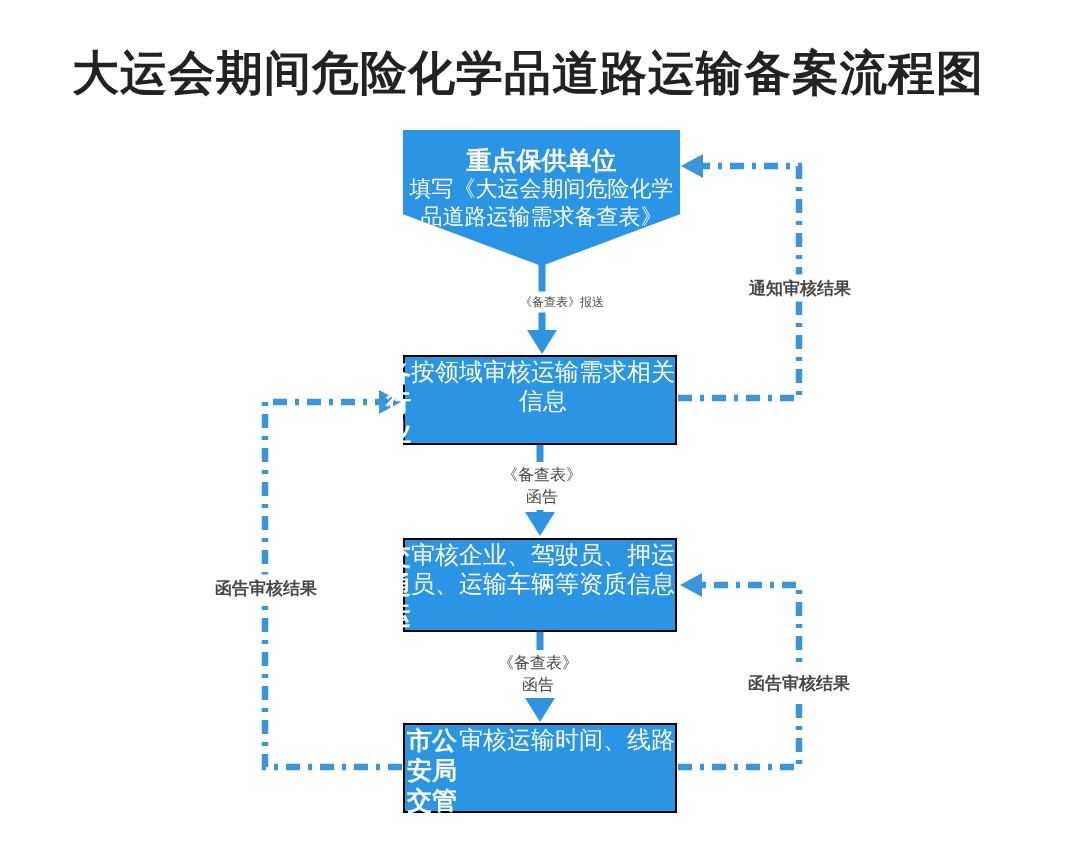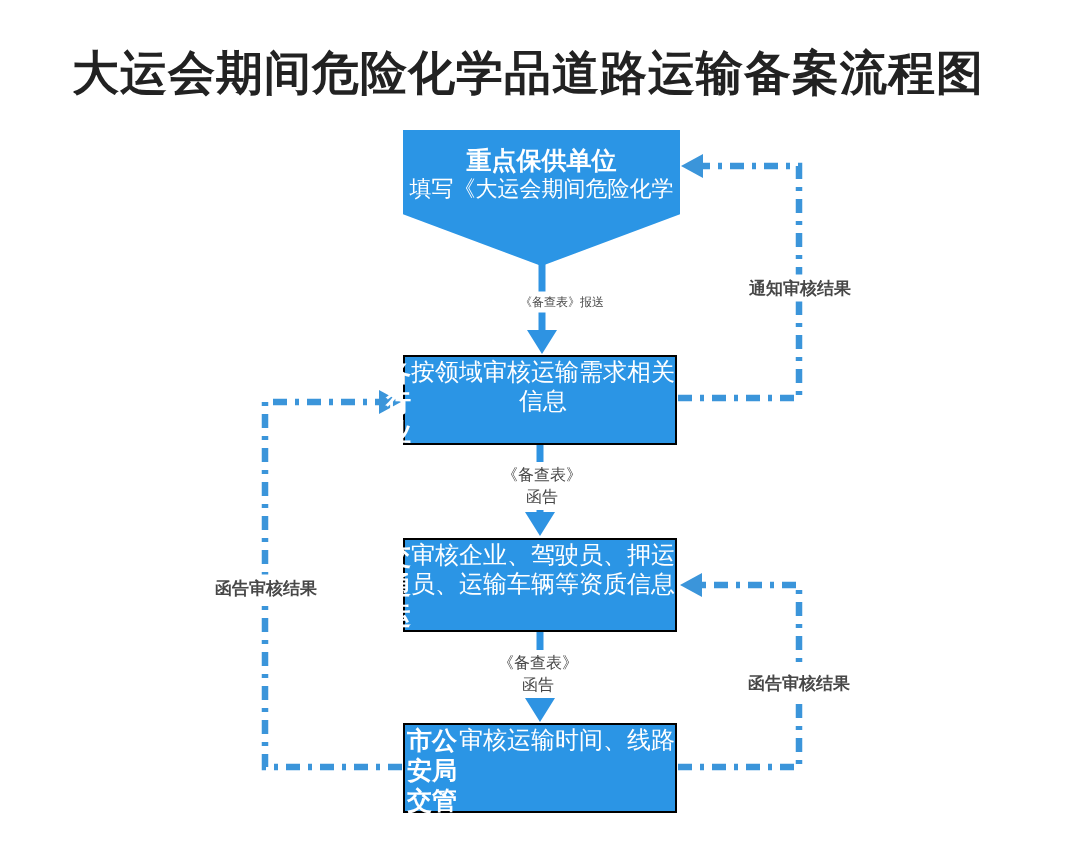--- a/index.html
+++ b/index.html
@@ -67,20 +67,21 @@
     <g>
       <polyline class="dash-line" points="402,767 265,767 265,402 388,402"></polyline>
       <polygon class="dash-head" points="401,402 379,390 379,414"></polygon>
     </g>
   </svg>
 
   <div class="node pentagon" style="left:403px;top:130px;width:277px;height:136px;">
     <div class="node-title">重点保供单位</div>
     <div class="node-body">
       <span>填写《大运会期间危险化学</span><br>
+      <span>品道路运输需求备查表》</span>
     </div>
   </div>
 
   <div class="node rect-node" style="left:403px;top:355px;width:274px;height:90px;">
     <div class="node-title">各行业主管部门</div>
     <div class="node-body">
       <span>按领域审核运输需求相关</span><br>
       <span>信息</span>
     </div>
   </div>

